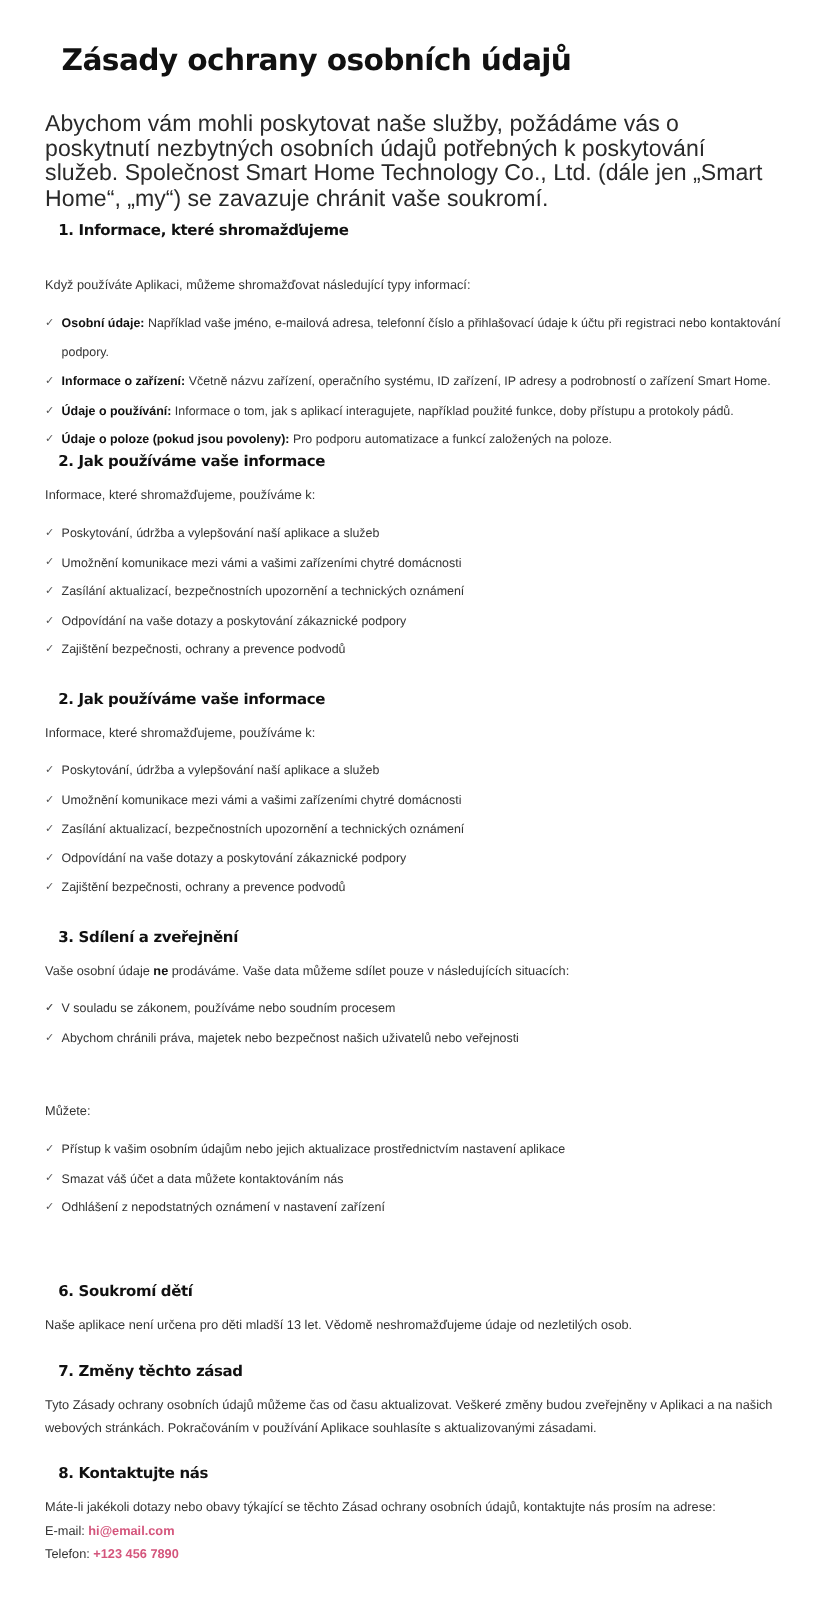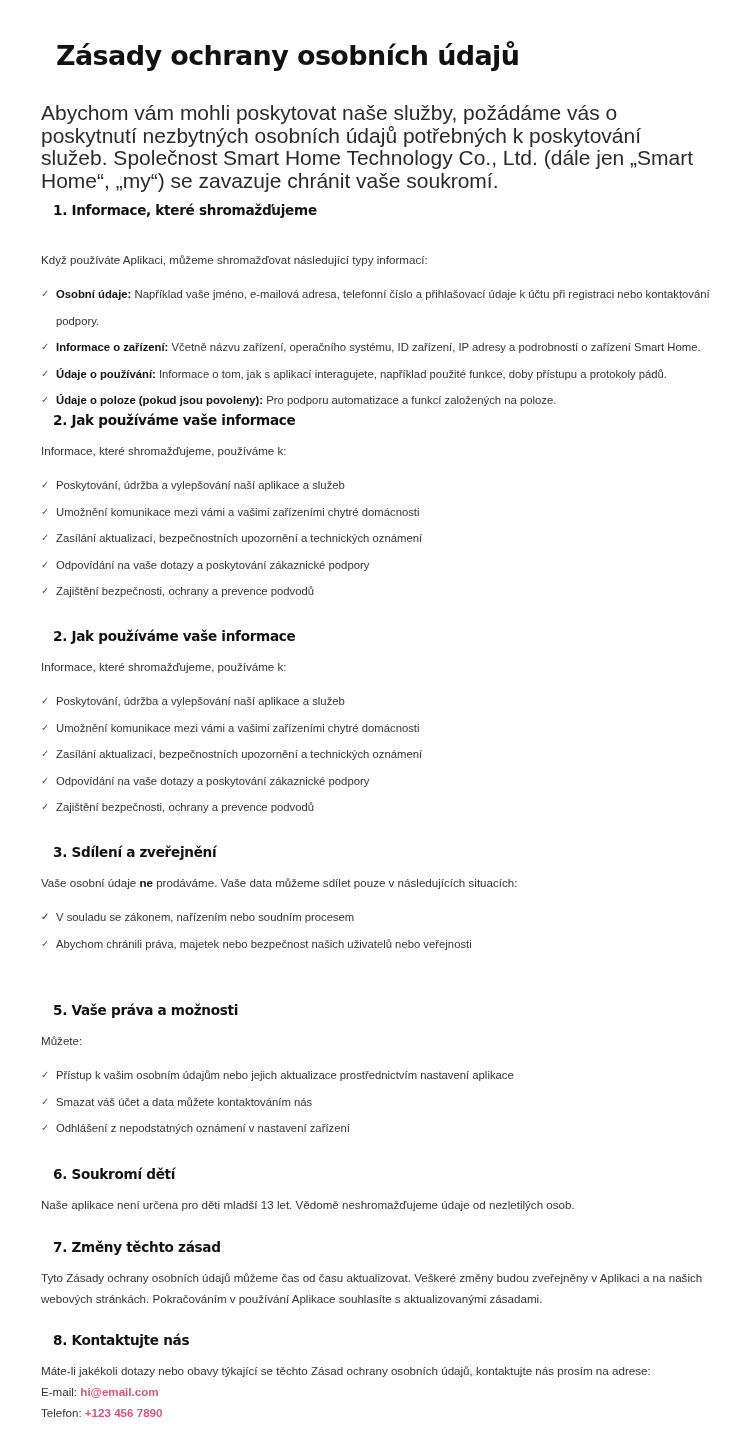--- a/index.html
+++ b/index.html
@@ -56,27 +56,26 @@
       <li><span class="chk">✓</span><span>Odpovídání na vaše dotazy a poskytování zákaznické podpory</span></li>
       <li><span class="chk">✓</span><span>Zajištění bezpečnosti, ochrany a prevence podvodů</span></li>
     </ul>
   </div>
 
   <div class="sec" style="top:832px">
     <h2>3. Sdílení a zveřejnění</h2>
     <p class="txt" style="margin-top:10px"><span>Vaše osobní údaje </span><b>ne</b><span> prodáváme. Vaše data můžeme sdílet pouze v následujících situacích:</span></p>
     <ul style="margin-top:11px">
       <li><span class="chk">✓</span></li>
-      <li><span class="chk">✓</span><span>V souladu se zákonem, nařízením nebo soudním procesem</span></li>
+      <li><span class="chk">✓</span><span>V souladu se zákonem, používáme nebo soudním procesem</span></li>
       <li><span class="chk">✓</span><span>Abychom chránili práva, majetek nebo bezpečnost našich uživatelů nebo veřejnosti</span></li>
     </ul>
   </div>
 
   <div class="sec" style="top:990px">
-    <h2>5. Vaše práva a možnosti</h2>
     <p class="txt" style="margin-top:10px">Můžete:</p>
     <ul style="margin-top:11px">
       <li><span class="chk">✓</span><span>Přístup k vašim osobním údajům nebo jejich aktualizace prostřednictvím nastavení aplikace</span></li>
       <li><span class="chk">✓</span><span>Smazat váš účet a data můžete kontaktováním nás</span></li>
       <li><span class="chk">✓</span><span>Odhlášení z nepodstatných oznámení v nastavení zařízení</span></li>
     </ul>
   </div>
 
   <div class="sec" style="top:1154px">
     <h2>6. Soukromí dětí</h2>

